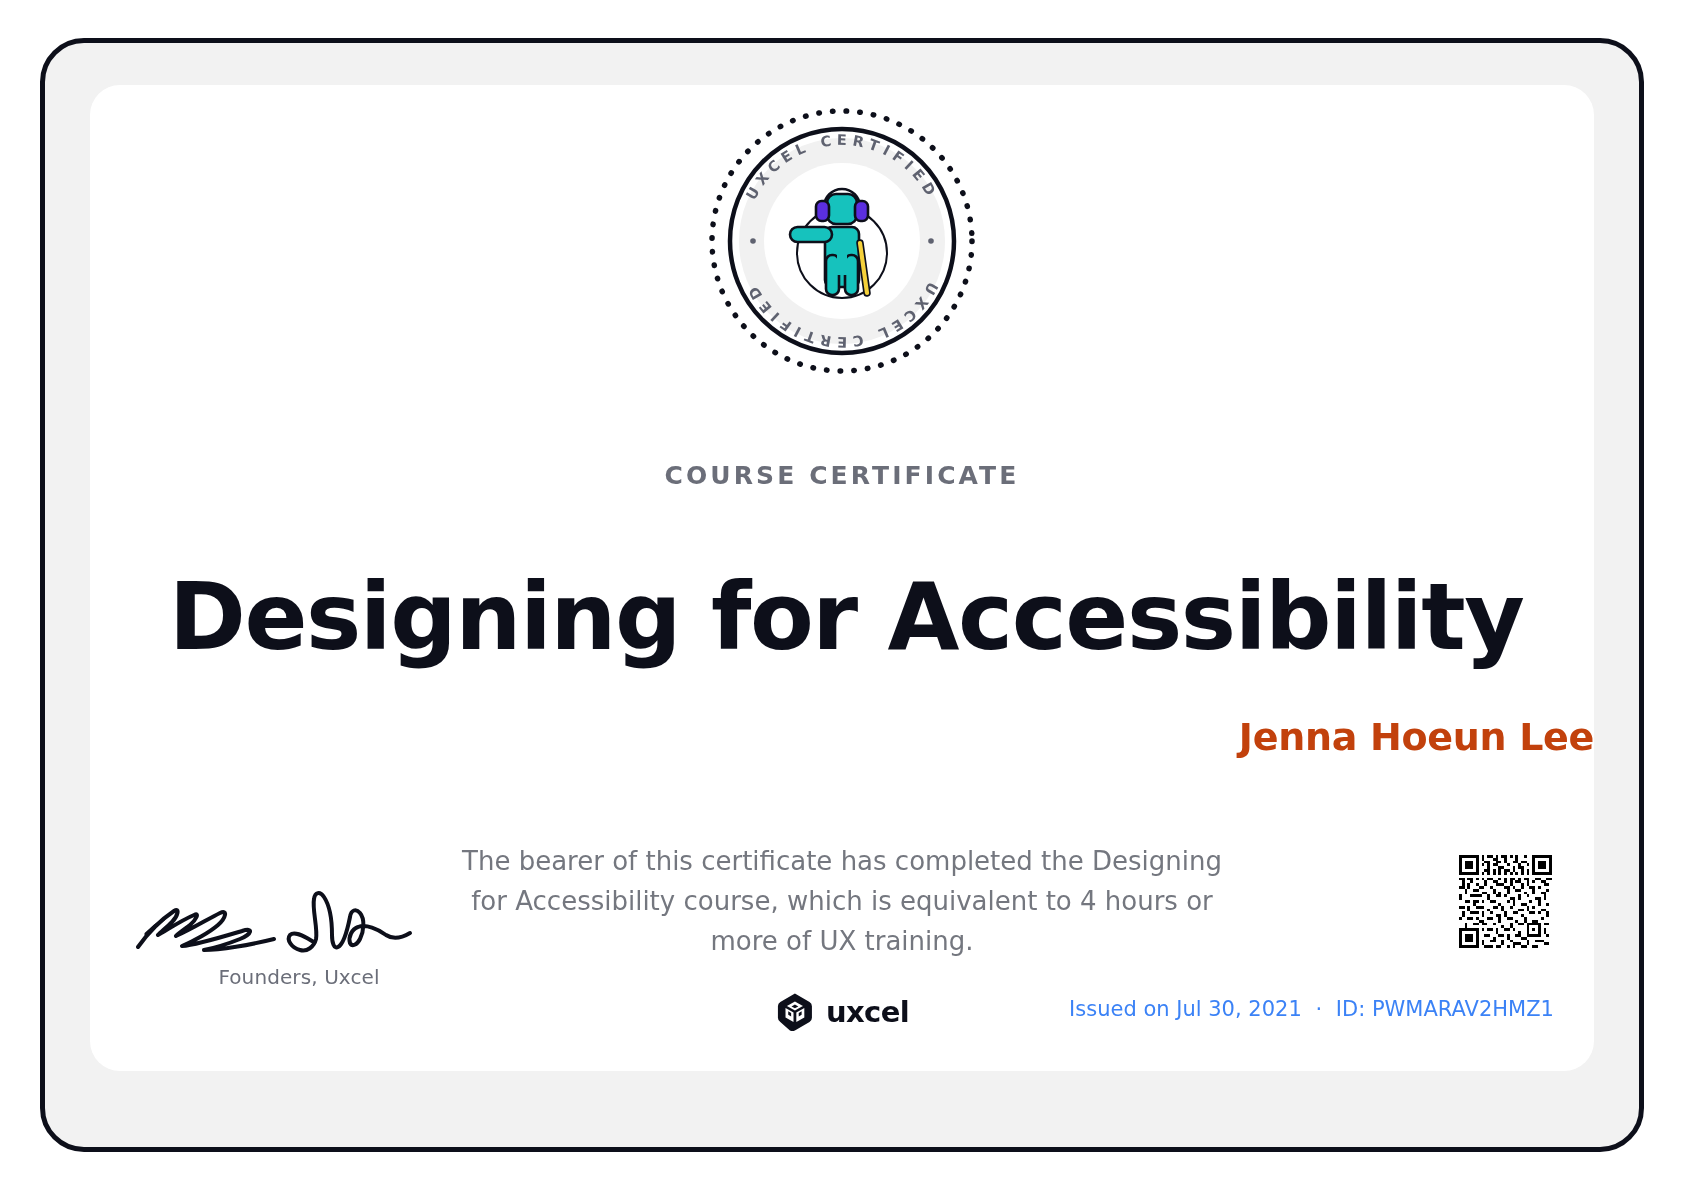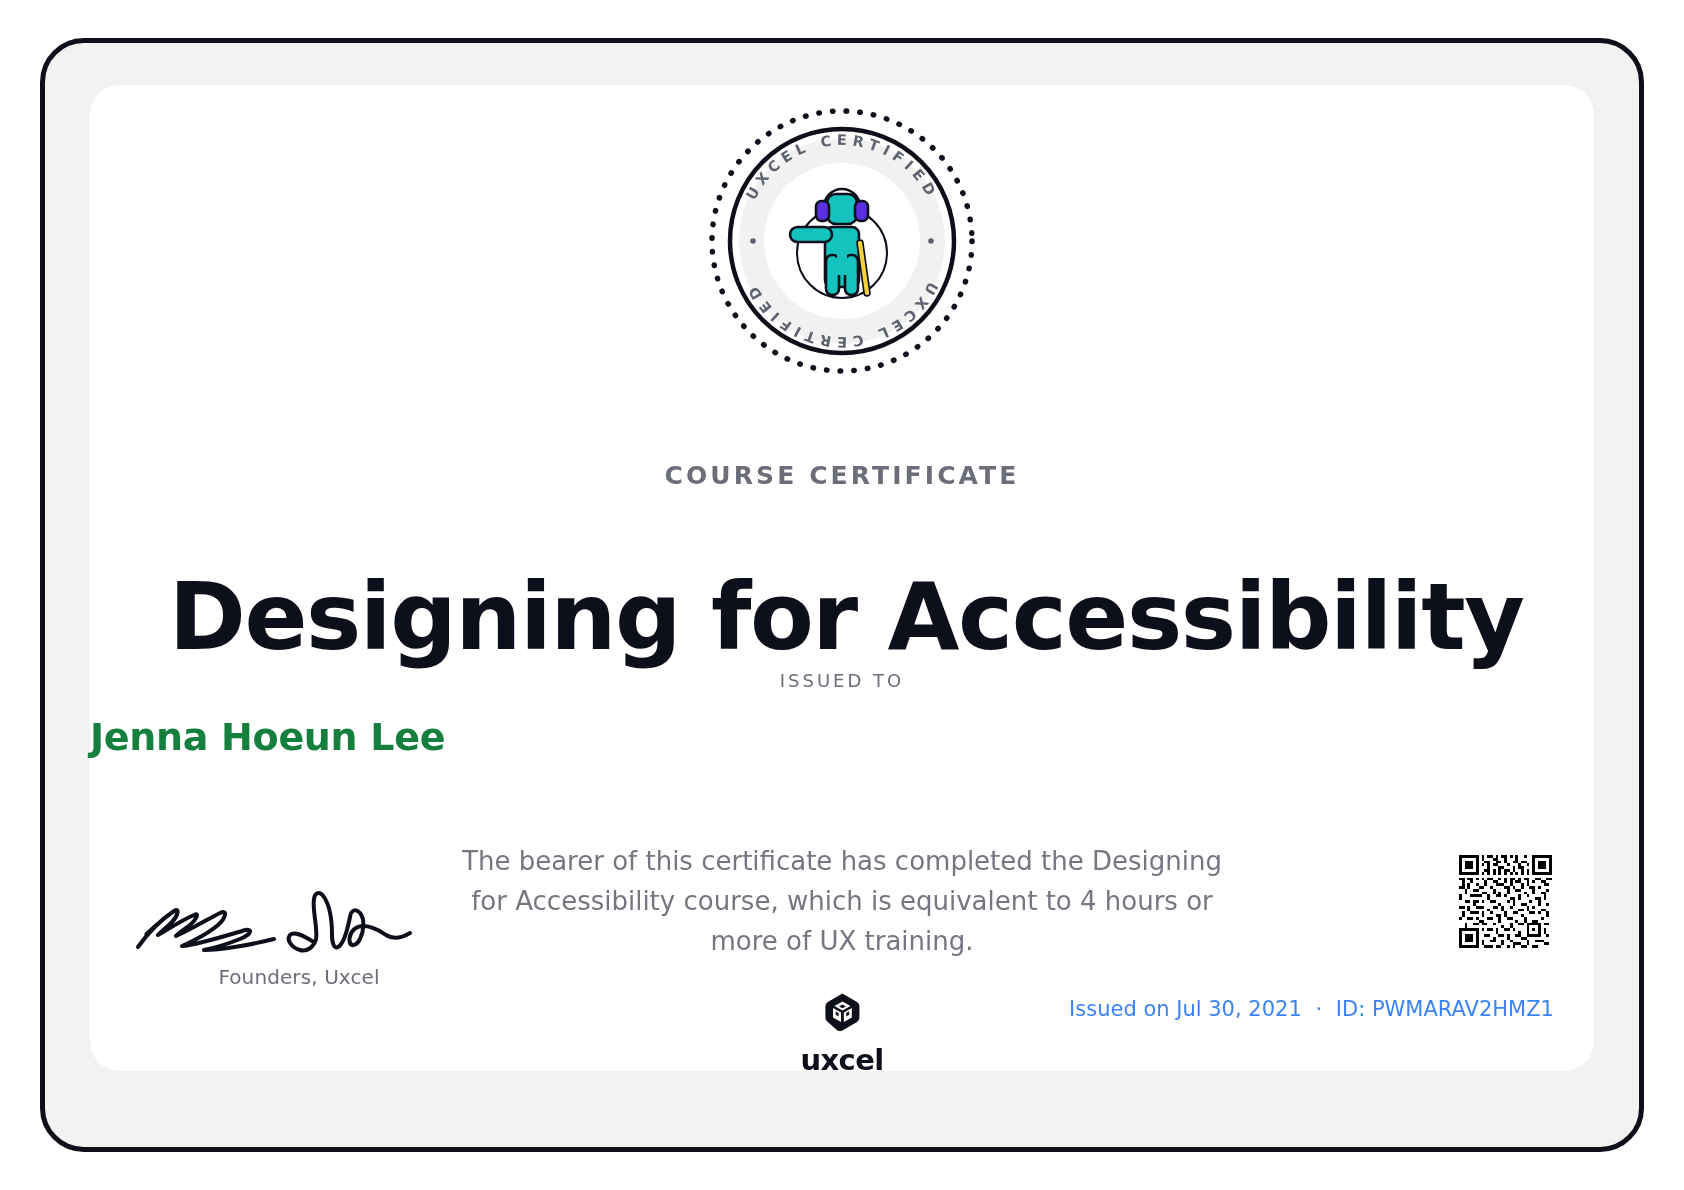--- a/index.html
+++ b/index.html
@@ -85,25 +85,25 @@
     text-align: center;
     font-size: 18px;
     font-weight: 400;
     letter-spacing: 3px;
     color: #6b6e79;
   }
   .recipient-name {
     position: absolute;
     left: 0; right: 0;
     top: 630px;
-    text-align: left;
+    text-align: right;
     font-size: 38px;
     font-weight: 700;
     letter-spacing: -0.3px;
-    color: #15803d;
+    color: #c2410c;
   }
   .blurb {
     position: absolute;
     left: 50%;
     transform: translateX(-50%);
     top: 715px;
     width: 760px;
     text-align: center;
     font-size: 26px;
     line-height: 40px;
@@ -128,21 +128,20 @@
   }
 
   .brand {
     position: absolute;
     left: 50%;
     transform: translateX(-50%);
     top: 907px;
     display: flex;
     align-items: center;
     gap: 11px;
-    flex-direction: column;
   }
   .brand-mark { display: block; }
   .brand-word {
     font-size: 29px;
     font-weight: 700;
     color: #0d0f1a;
     letter-spacing: -0.6px;
   }
 
   .issue-meta {
@@ -220,21 +219,20 @@
             <path d="M 154 138 L 161 188" fill="none" stroke="#f5d13b" stroke-width="4.2" stroke-linecap="round"></path>
           </g>
         </svg>
       </div>
     </div>
 
     <div class="kicker">COURSE CERTIFICATE</div>
 
     <h1 class="course-title">Designing for Accessibility</h1>
 
-    <div class="issued-label">ISSUED TO</div>
     <div class="recipient-name">Jenna Hoeun Lee</div>
 
     <p class="blurb">
       <span>The bearer of this certificate has completed the Designing for Accessibility</span>
       <span>course, which is equivalent to 4 hours or more of UX training.</span>
     </p>
 
     <div class="sig-block">
       <svg class="sig-svg" width="290" height="80" viewBox="0 0 290 80">
         <g fill="none" stroke="#0d0f1a" stroke-linecap="round" stroke-linejoin="round">

